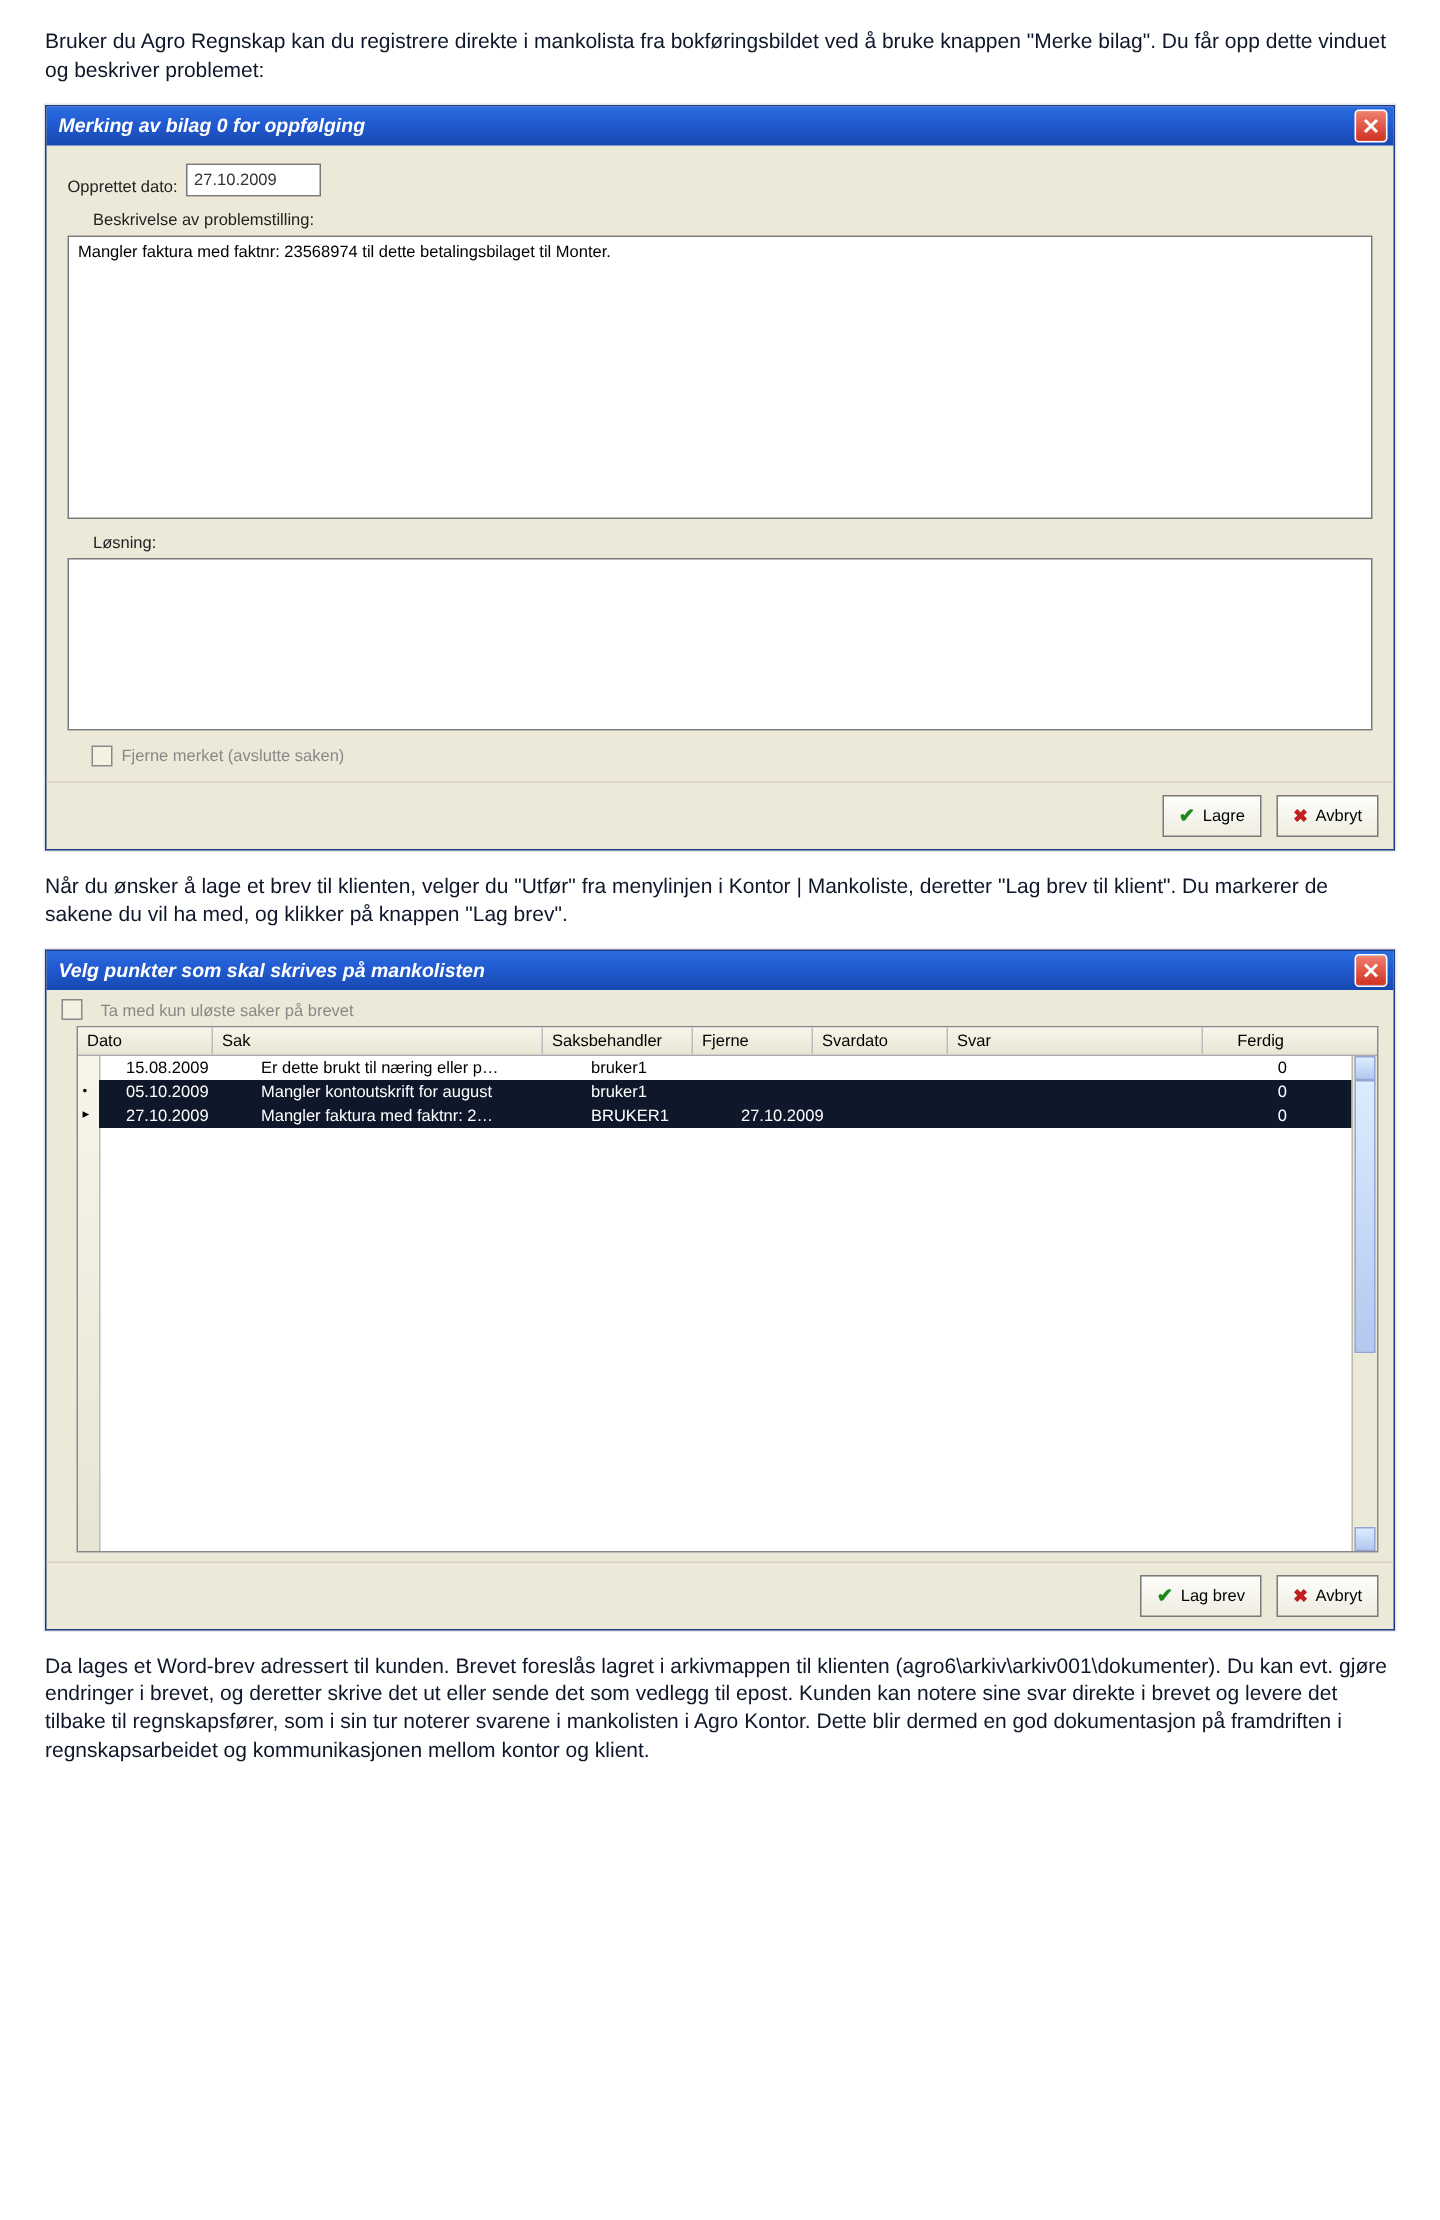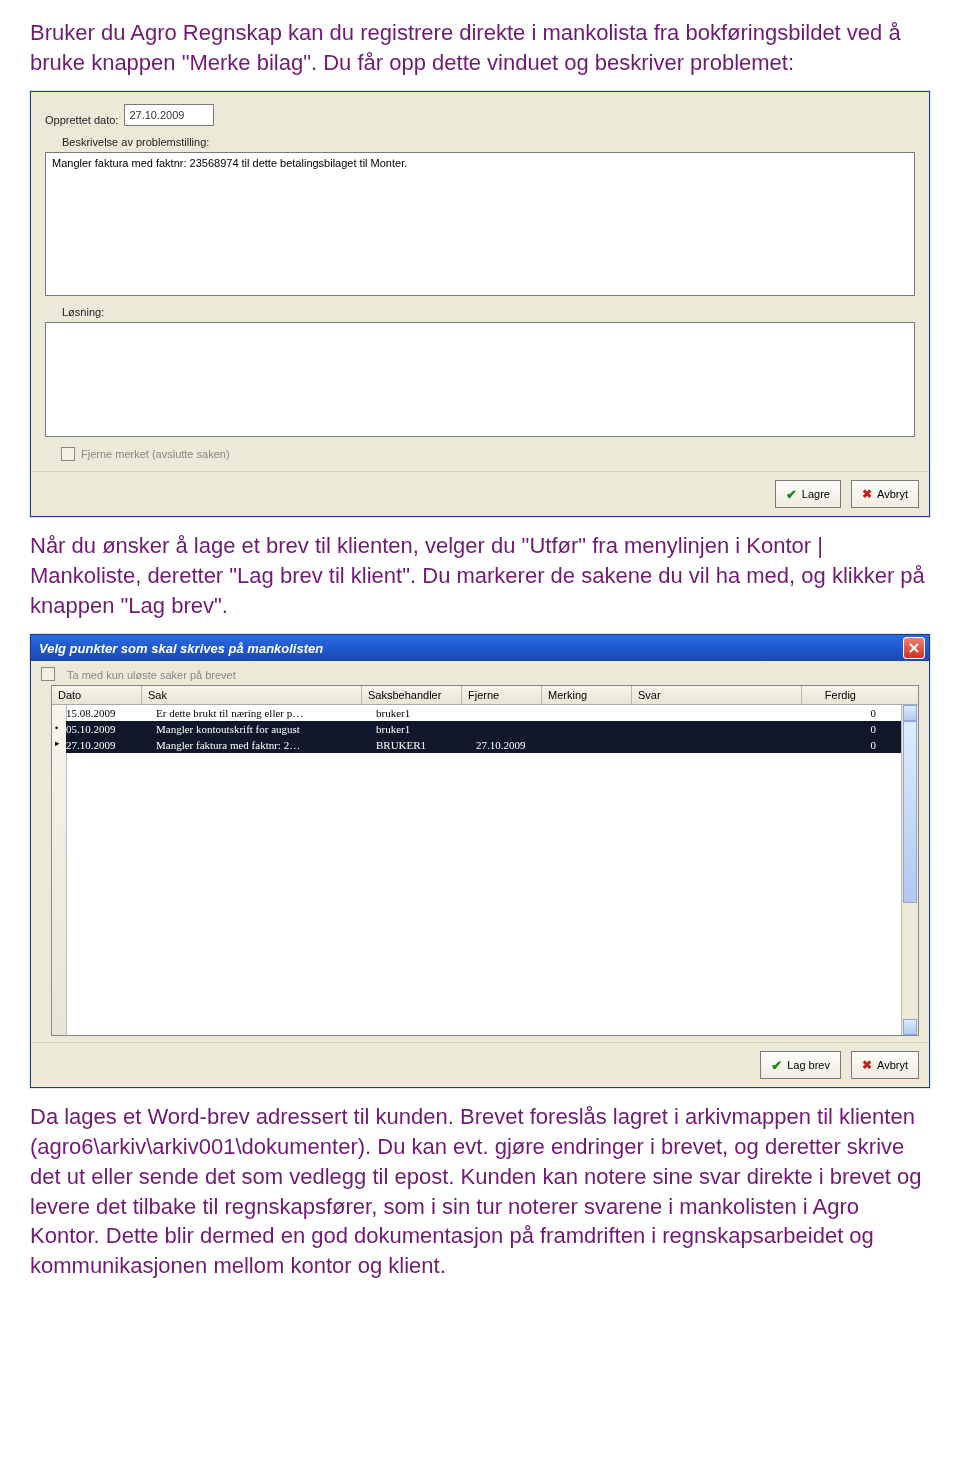--- a/index.html
+++ b/index.html
@@ -6,24 +6,24 @@
     margin: 0;
     padding: 0;
     font-family: Arial, Helvetica, sans-serif;
     background: #fff;
     width: 960px;
   }
   .page {
     padding: 18px 30px 30px 30px;
   }
   .para {
-    font-size: 22px;
+    font-size: 14px;
     line-height: 1.35;
     margin: 0 0 14px 0;
-    color: #701a75;
+    color: #0f172a;
   }
   
   .window {
     border: 1px solid #1a3a8a;
     background: #ece9d8;
     margin-bottom: 14px;
     box-shadow: 0 0 0 1px #e6e6e6;
   }
   .titlebar {
     height: 26px;
@@ -72,21 +72,21 @@
   .section-label { margin: 10px 0 4px 0; color:#222;padding-left:17px; }
   .textarea {
     border: 1px solid #7a7a7a;
     background: #fff;
     width: 100%;
     box-sizing: border-box;
     padding: 4px 6px;
     font-size: 11px;
     color: #000;
   }
-  .ta1 { height: 144px; }
+  .ta1 { height: 189px; }
   .ta2 { height: 115px; }
   .chkrow { display:flex; align-items:center; margin-top:10px; color:#888;margin-left:16px; }
   .chkbox {
     width: 12px; height: 12px;
     border: 1px solid #888;
     background: #f4f1e3;
     margin-right: 6px;
   }
   .dlg-footer {
     display: flex;
@@ -134,21 +134,21 @@
   .ghead div {
     padding: 3px 6px;
     border-right: 1px solid #bbb;
     color: #000;
   }
   .ghead div:last-child { border-right:none; text-align:right; }
   .grow {
     display: grid;
     grid-template-columns: 90px 220px 100px 80px 90px 170px 60px;
   }
-  .grow div { padding: 2px 0; white-space:nowrap; overflow:hidden;font-family:Liberation Serif, serif; }
+  .grow div { padding: 2px 18px; white-space:nowrap; overflow:hidden; }
   .grow div:last-child { text-align:right; }
   .grow.plain { color:#000; }
   .grow.sel { background:#0f172a; color:#fff; }
   .gbody-area {
     height: 330px;
     position: relative;
     background: #fff;
   }
   .gscroll {
     position:absolute; right:0; top:0; bottom:0; width:16px;
@@ -174,20 +174,28 @@
 
 </style>
 </head>
 <body>
 
 <div class="page">
 
   <p class="para">Bruker du Agro Regnskap kan du registrere direkte i mankolista fra bokføringsbildet ved å bruke knappen "Merke bilag". Du får opp dette vinduet og beskriver problemet:</p>
 
   <div class="window">
+    <div class="titlebar">
+      <span class="title">Merking av bilag 0 for oppfølging</span>
+      <div class="closebtn">
+        <svg viewBox="0 0 10 10">
+            <path d="M1 1 L9 9 M9 1 L1 9" stroke="#fff" stroke-width="2"></path>
+          </svg>
+      </div>
+    </div>
     <div class="win-body">
       <div class="row">
         <span class="lbl">Opprettet dato:</span>
         <div class="datebox">27.10.2009</div>
       </div>
       <div class="section-label">Beskrivelse av problemstilling:</div>
       <div class="textarea ta1">Mangler faktura  med faktnr: 23568974 til dette betalingsbilaget til Monter.</div>
       <div class="section-label">Løsning:</div>
       <div class="textarea ta2"></div>
       <div class="chkrow">
@@ -223,21 +231,21 @@
       <div class="chkbox"></div>
       <span>Ta med kun uløste saker på brevet</span>
     </div>
 
     <div class="grid">
       <div class="ghead">
         <div>Dato</div>
         <div>Sak</div>
         <div>Saksbehandler</div>
         <div>Fjerne</div>
-        <div>Merking</div>
+        <div>Svardato</div>
         <div>Svar</div>
         <div>Ferdig</div>
       </div>
       <div class="gbody-area">
         <div class="markcol">
           <div style="position:absolute;top:18px;left:3px;font-size:9px;">•</div>
           <div style="position:absolute;top:33px;left:3px;font-size:9px;">▸</div>
         </div>
         <div class="gbody-rows" id="grid-rows">
             <div class="grow plain">

